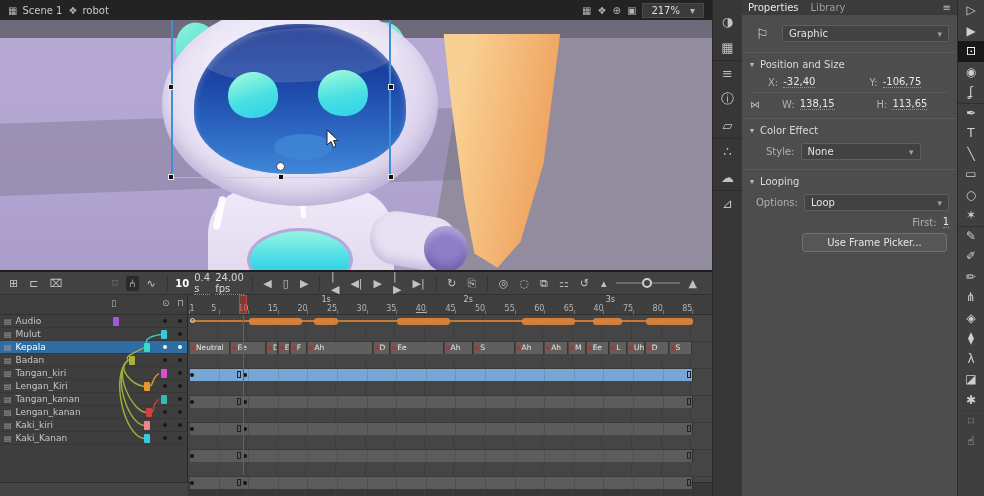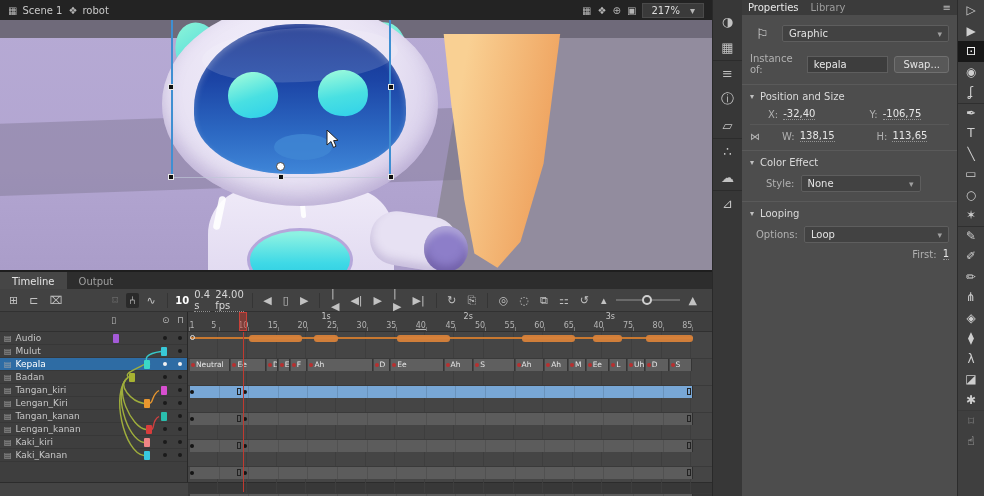--- a/index.html
+++ b/index.html
@@ -172,24 +172,20 @@
       <div class="handle" style="left:278px;top:154px;"></div>
       <div class="handle" style="left:388px;top:154px;"></div>
       <div class="tfcircle"></div>
 
       <svg class="cursor" width="14" height="20" viewBox="0 0 14 20">
         <polygon points="1,0 1,15 5,11.5 7.5,17.5 10,16.2 7.6,10.6 12,10.3" fill="#fff" stroke="#222" stroke-width="1"></polygon>
       </svg>
     </div>
 
     <div class="timeline">
-      <div class="tabsbar">
-        <div class="tab active">Timeline</div>
-        <div class="tab">Output</div>
-      </div>
       <div class="tlbar">
         <span class="tbtn">⊞</span>
         <span class="tbtn">⊏</span>
         <span class="tbtn">⌧</span>
         <span style="width:60px"></span>
         <span class="tbtn dim">⌑</span>
         <span class="tbtn on">⑃</span>
         <span class="tbtn">∿</span>
         <span class="sep"></span>
         <span class="curframe">10</span>
@@ -456,25 +452,20 @@
     </div>
 
     <div class="symrow">
       <span class="symicon">⚐</span>
       <div class="dd">
         <span>Graphic</span>
         <span class="chev">▾</span>
       </div>
     </div>
 
-    <div class="prow">
-      <span class="plabel">Instance of:</span>
-      <span class="ifield">kepala</span>
-      <span class="pbtn">Swap...</span>
-    </div>
 
     <div class="psec">
       <div class="psec-h">
         <span class="tri">▾</span>
         <span>Position and Size</span>
       </div>
       <div class="xyrow">
         <div class="cell">
             <span class="plabel">X:</span>
             <span class="hotval">-32,40</span>
@@ -520,20 +511,21 @@
         <span class="plabel">Options:</span>
         <div class="dd">
           <span>Loop</span>
           <span class="chev">▾</span>
         </div>
       </div>
       <div class="prow" style="margin-left:30px;justify-content:flex-end;">
         <span class="plabel">First:</span>
         <span class="hotval">1</span>
       </div>
+      <div class="bigbtn">Use Frame Picker...</div>
     </div>
   </div>
 
   <div class="toolscol" id="toolscol">
       <div class="tool">▷</div>
       <div class="tool">▶</div>
       <div class="tool selected">⊡</div>
       <div class="tool">◉</div>
       <div class="tool">ʆ</div>
       <div class="tool sepb">✒</div>

